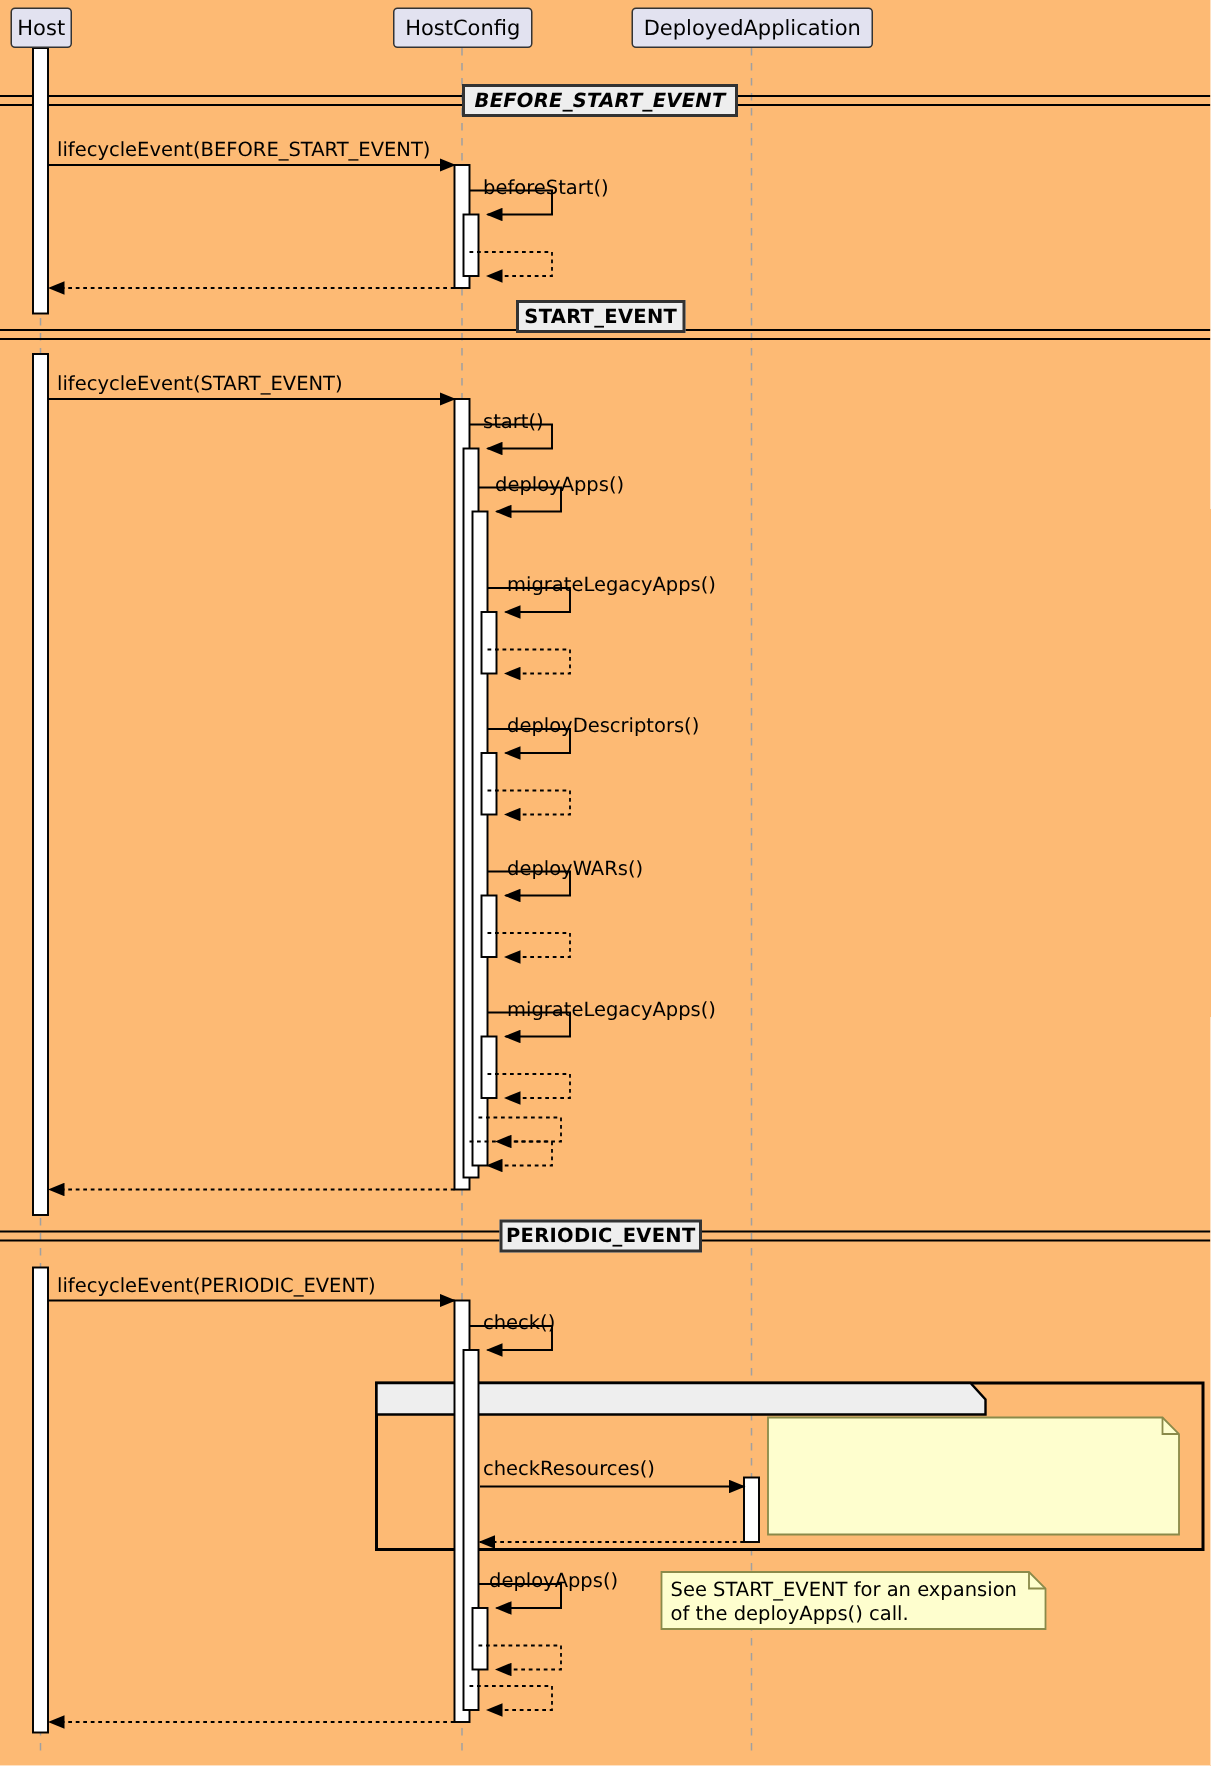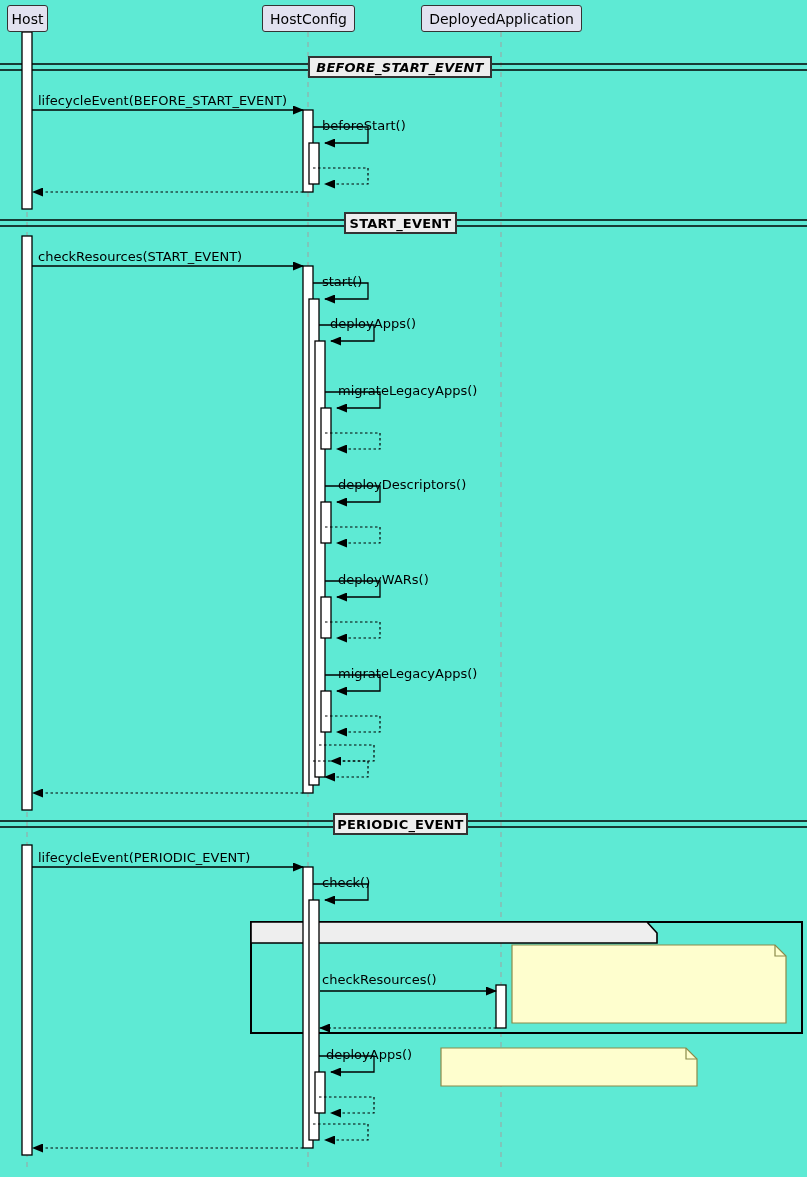--- a/index.html
+++ b/index.html
@@ -9,21 +9,21 @@
   }
   body {
     font-family: "DejaVu Sans", sans-serif;
     -webkit-font-smoothing: antialiased;
   }
   #diagram {
     position: relative;
     width: 807px;
     height: 1177px;
     overflow: hidden;
-    background: #5eead4;
+    background: #fdba74;
   }
   #diagram svg {
     position: absolute;
     top: 0;
     left: 0;
   }
   .participant-box {
     position: absolute;
     background: #E2E2F0;
     border: 1px solid #333333;
@@ -162,36 +162,38 @@
   <div class="participant-box" style="left:262px; top:5px; width:93px;">
     <span>HostConfig</span>
   </div>
   <div class="participant-box" style="left:421px; top:5px; width:161px;">
     <span>DeployedApplication</span>
   </div>
 
   <div class="divider-label" style="left:308px; top:56px; width:184px;font-style:italic;">
     <span>BEFORE_START_EVENT</span>
   </div>
-  <div class="divider-label" style="left:344px; top:212px; width:113px;">
+  <div class="divider-label" style="left:344px; top:200px; width:113px;">
     <span>START_EVENT</span>
   </div>
   <div class="divider-label" style="left:333px; top:813px; width:135px;">
     <span>PERIODIC_EVENT</span>
   </div>
 
   <div class="msg-label" style="left:38px; top:94px;">lifecycleEvent(BEFORE_START_EVENT)</div>
   <div class="msg-label" style="left:322px; top:119px;">beforeStart()</div>
-  <div class="msg-label" style="left:38px; top:250px;">checkResources(START_EVENT)</div>
+  <div class="msg-label" style="left:38px; top:250px;">lifecycleEvent(START_EVENT)</div>
   <div class="msg-label" style="left:322px; top:275px;">start()</div>
   <div class="msg-label" style="left:330px; top:317px;">deployApps()</div>
   <div class="msg-label" style="left:338px; top:384px;">migrateLegacyApps()</div>
   <div class="msg-label" style="left:338px; top:478px;">deployDescriptors()</div>
   <div class="msg-label" style="left:338px; top:573px;">deployWARs()</div>
   <div class="msg-label" style="left:338px; top:667px;">migrateLegacyApps()</div>
   <div class="msg-label" style="left:38px; top:851px;">lifecycleEvent(PERIODIC_EVENT)</div>
   <div class="msg-label" style="left:322px; top:876px;">check()</div>
   <div class="msg-label" style="left:322px; top:973px;">checkResources()</div>
   <div class="msg-label" style="left:326px; top:1048px;">deployApps()</div>
 
 
+  <div class="note-text" style="left:447px; top:1053px;">See START_EVENT for an expansion
+of the deployApps() call.</div>
 
 </div>
 
 </body></html>

